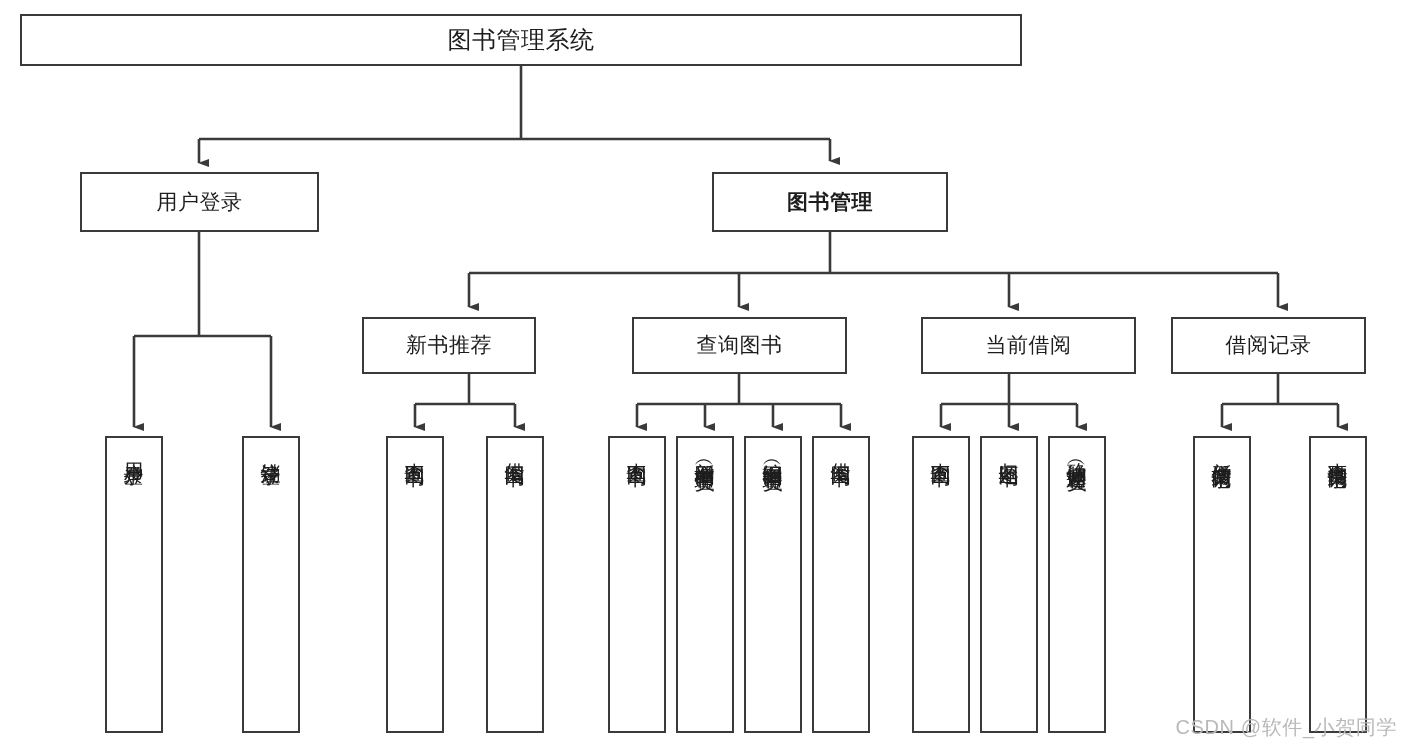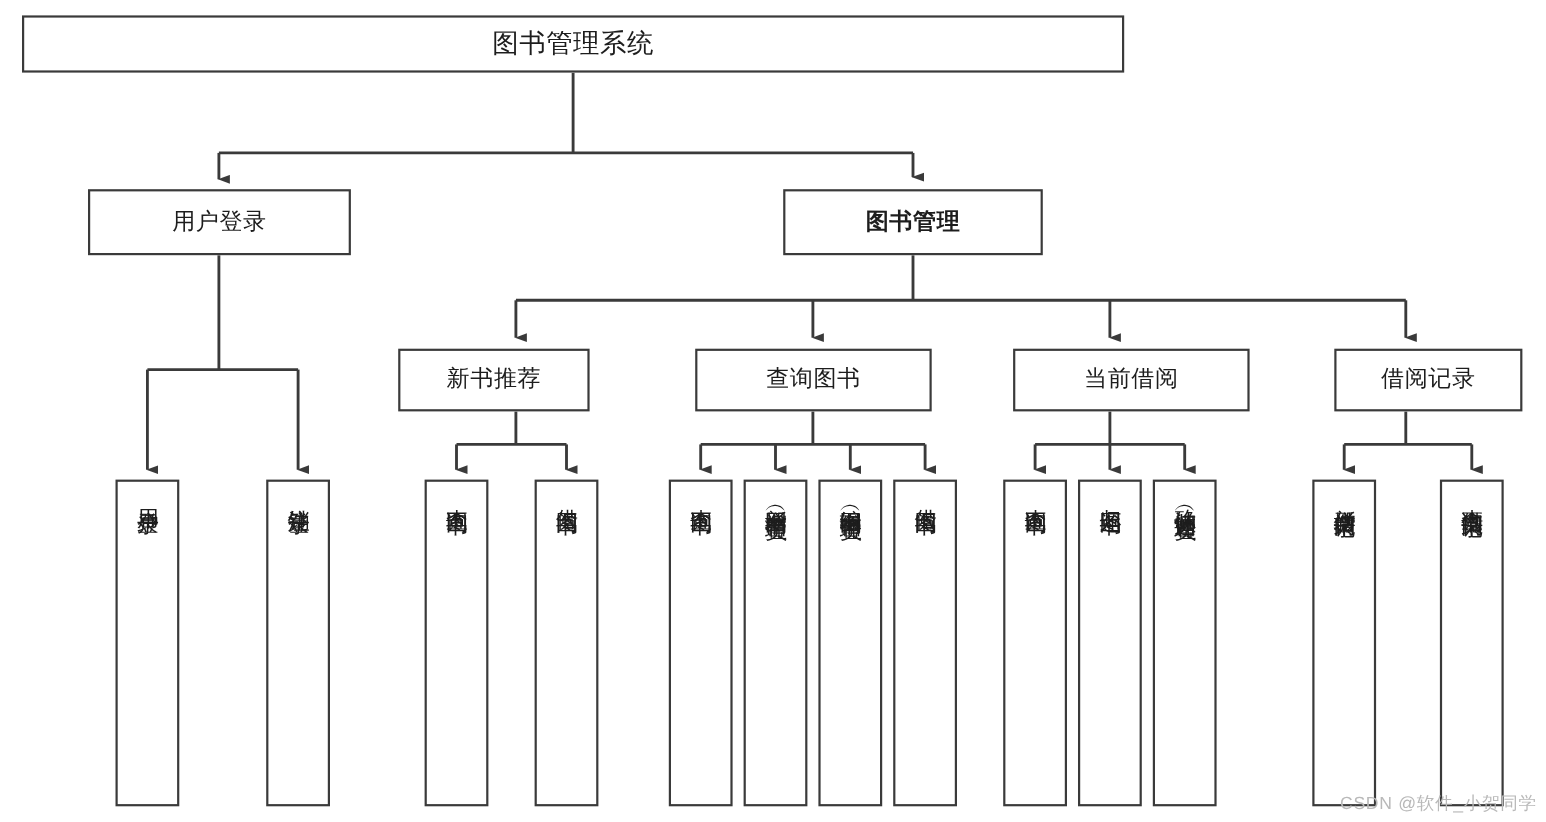--- a/index.html
+++ b/index.html
@@ -59,21 +59,21 @@
     text-orientation: upright;
     font-size: 20px;
     letter-spacing: 1.5px;
     line-height: 1;
     white-space: nowrap;
   }
   #watermark {
     position: absolute;
     right: 8px;
     bottom: 6px;
-    font-size: 16px;
+    font-size: 20px;
     color: #b9b9b9;
     letter-spacing: 0.6px;
     z-index: 5;
     white-space: nowrap;
   }
 </style>
 </head>
 <body>
 
 <div id="diagram-root">
@@ -141,21 +141,21 @@
 
   <div class="node horiz" style="left:362px; top:317px; width:174px; height:57px;">
     <span class="node-label">新书推荐</span>
   </div>
   <div class="node horiz" style="left:632px; top:317px; width:215px; height:57px;">
     <span class="node-label">查询图书</span>
   </div>
   <div class="node horiz" style="left:902px; top:317px; width:215px; height:57px;margin-left:19px;">
     <span class="node-label">当前借阅</span>
   </div>
-  <div class="node horiz" style="left:1213px; top:317px; width:171px; height:57px;">
+  <div class="node horiz" style="left:1171px; top:317px; width:195px; height:57px;">
     <span class="node-label">借阅记录</span>
   </div>
 
   <div class="node vert" style="left:105px; top:436px; width:58px; height:297px;">
     <span class="node-label">用户登录</span>
   </div>
   <div class="node vert" style="left:242px; top:436px; width:58px; height:297px;">
     <span class="node-label">注销登录</span>
   </div>
 

